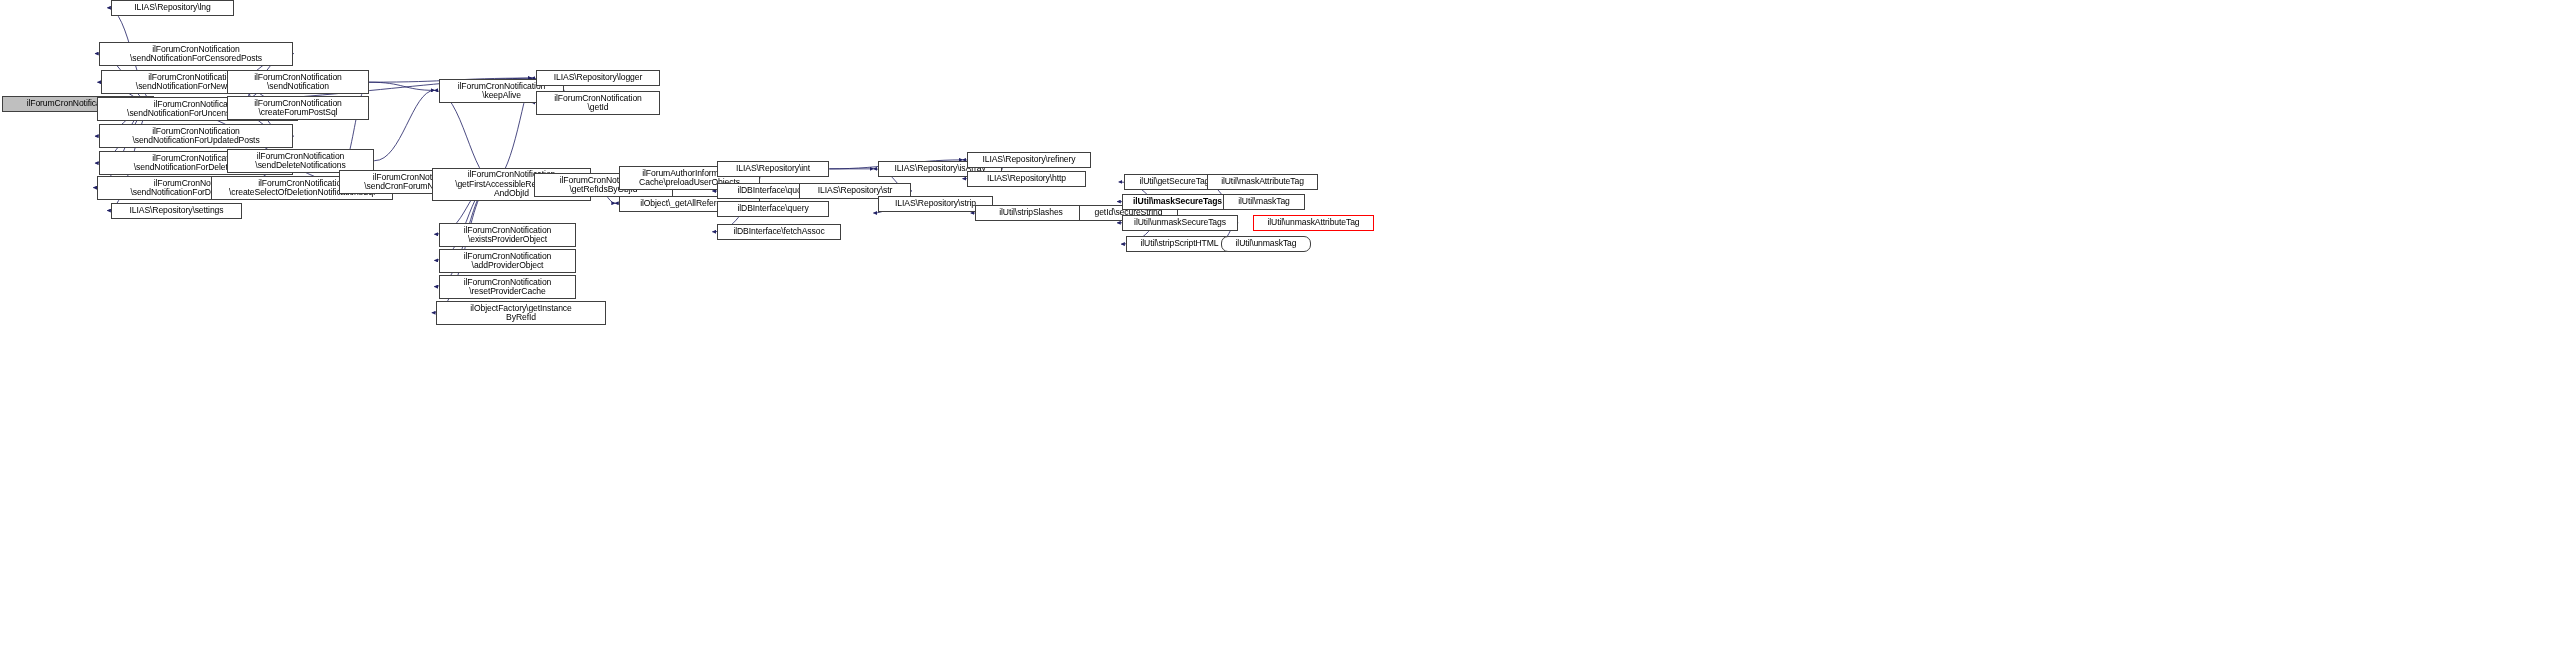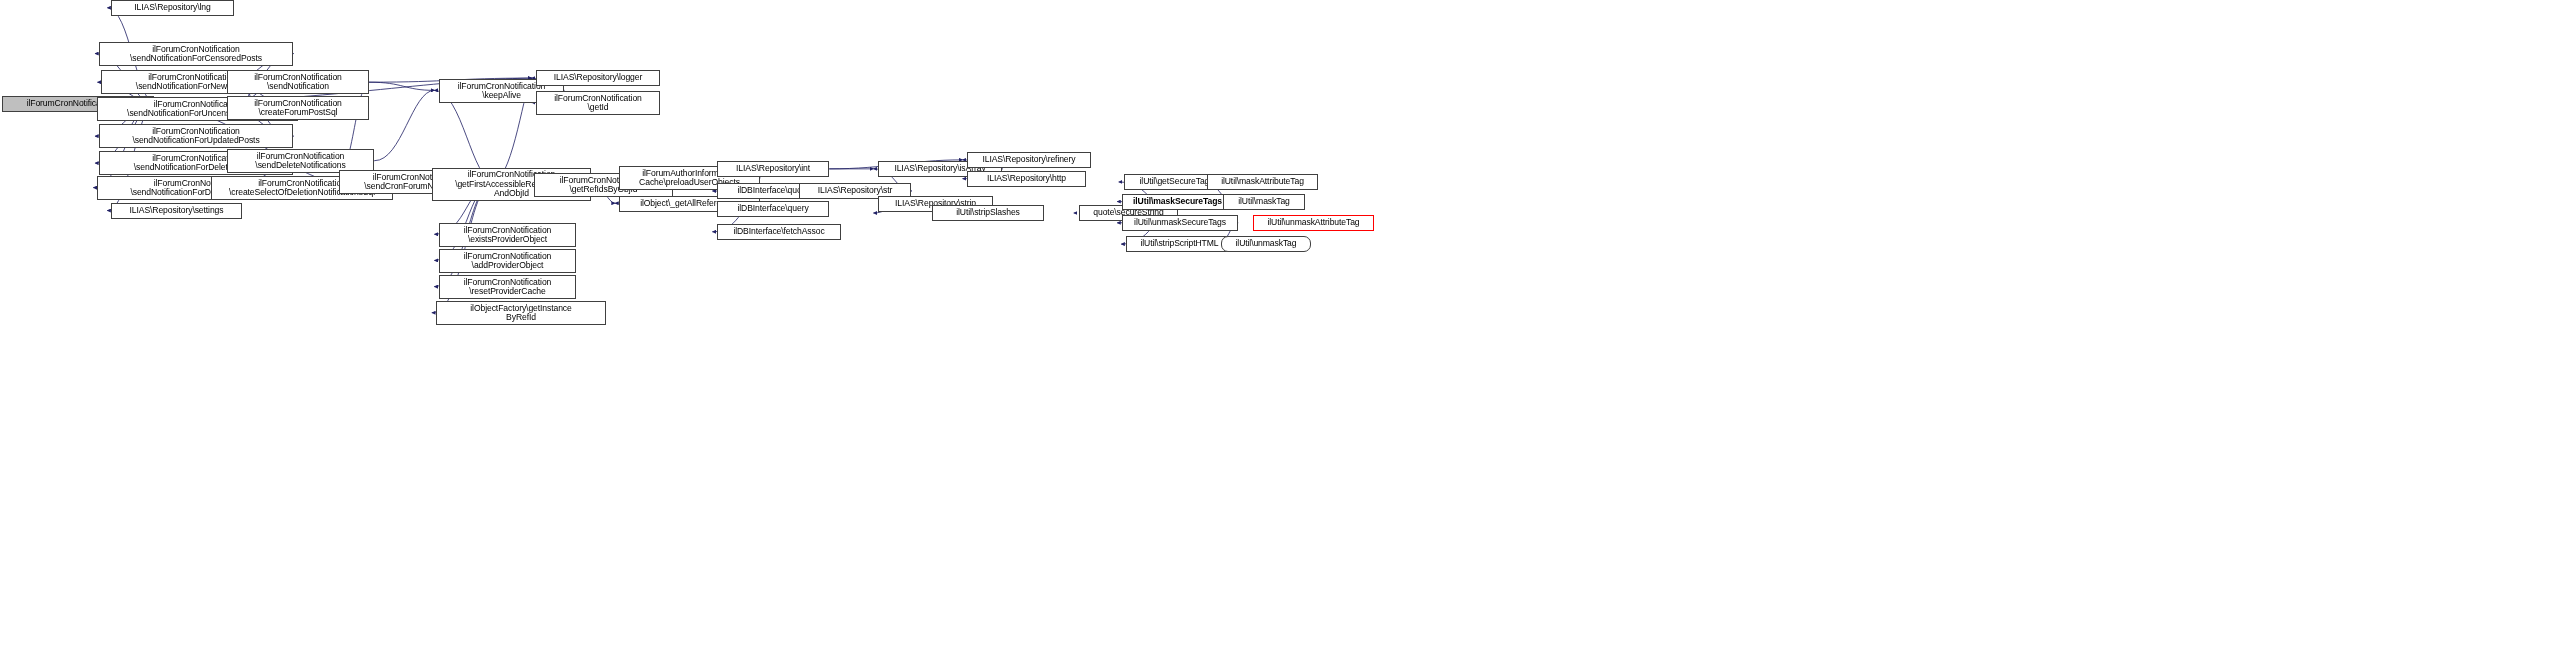--- a/index.html
+++ b/index.html
@@ -156,22 +156,22 @@
       <div class="node" style="left: 619px; top: 196px; width: 141px; height: 15.5px;">ilObject\_getAllReferences</div>
       <div class="node" style="left: 717px; top: 161px; width: 112px; height: 15.5px;">ILIAS\Repository\int</div>
       <div class="node" style="left: 717px; top: 183px; width: 112px; height: 15.5px;">ilDBInterface\quote</div>
       <div class="node" style="left: 717px; top: 201px; width: 112px; height: 15.5px;">ilDBInterface\query</div>
       <div class="node" style="left: 717px; top: 224px; width: 124px; height: 15.5px;">ilDBInterface\fetchAssoc</div>
       <div class="node" style="left: 799px; top: 183px; width: 112px; height: 15.5px;">ILIAS\Repository\str</div>
       <div class="node" style="left: 878px; top: 161px; width: 124px; height: 15.5px;">ILIAS\Repository\isArray</div>
       <div class="node" style="left: 967px; top: 171px; width: 119px; height: 15.5px;">ILIAS\Repository\http</div>
       <div class="node" style="left: 967px; top: 152px; width: 124px; height: 15.5px;">ILIAS\Repository\refinery</div>
       <div class="node" style="left: 878px; top: 196px; width: 115px; height: 15.5px;">ILIAS\Repository\strip</div>
-      <div class="node" style="left: 932px; top: 205px; width: 112px; height: 15.5px;">ilUtil\stripSlashes</div>
-      <div class="node" style="left: 1079px; top: 205px; width: 99px; height: 15.5px;">quote\secureString</div>
+      <div class="node" style="left: 975px; top: 205px; width: 112px; height: 15.5px;">ilUtil\stripSlashes</div>
+      <div class="node" style="left: 1079px; top: 205px; width: 99px; height: 15.5px;">getId\secureString</div>
       <div class="node" style="left: 1124px; top: 174px; width: 105px; height: 15.5px;">ilUtil\getSecureTags</div>
       <div class="node" style="left: 1122px; top: 194px; width: 111px; height: 15.5px; font-weight: bold;">ilUtil\maskSecureTags</div>
       <div class="node" style="left: 1122px; top: 215px; width: 116px; height: 15.5px;">ilUtil\unmaskSecureTags</div>
       <div class="node" style="left: 1126px; top: 236px; width: 107px; height: 15.5px;">ilUtil\stripScriptHTML</div>
       <div class="node" style="left: 1207px; top: 174px; width: 111px; height: 15.5px;">ilUtil\maskAttributeTag</div>
       <div class="node" style="left: 1223px; top: 194px; width: 82px; height: 15.5px;">ilUtil\maskTag</div>
       <div class="node highlight" style="left: 1209px; top: 215px; width: 121px; height: 15.5px; margin-left: 44px;">ilUtil\unmaskAttributeTag</div>
       <div class="node" style="left: 1221px; top: 236px; width: 90px; height: 15.5px; border-radius: 7px;">ilUtil\unmaskTag</div>
       <div class="node" style="left: 439px; top: 223px; width: 137px; height: 24px;">ilForumCronNotification
 \existsProviderObject</div>

